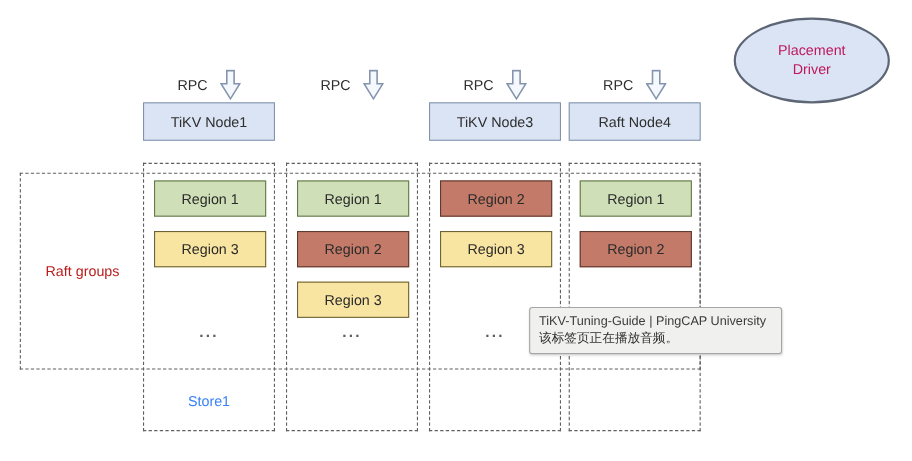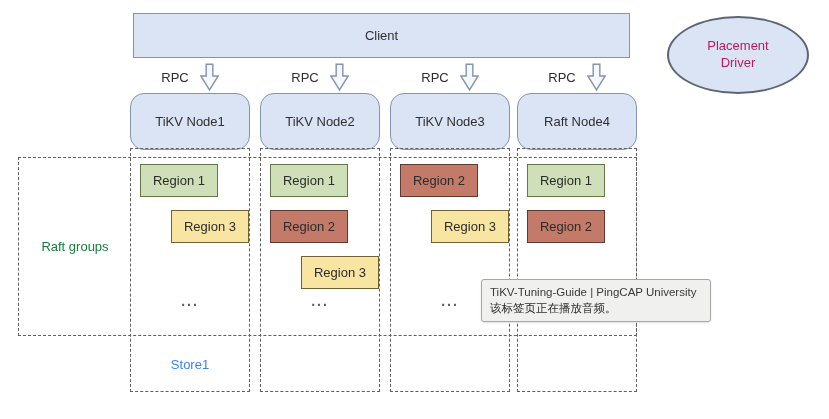--- a/index.html
+++ b/index.html
@@ -12,47 +12,47 @@
 
   .abs{position:absolute;}
 
   .bluebox{
     background:var(--box-blue-fill);
     border:1.5px solid var(--box-blue-border);
     display:flex;align-items:center;justify-content:center;
     font-size:13px;color:#2f2f2f;box-sizing:border-box;
   }
   #client-box{left:133px;top:13px;width:497px;height:45px;}
-  .node-box{top:93px;height:57px;border-radius:14px;}
+  .node-box{top:93px;height:35px;}
 
   .rpc-group{top:61px;height:32px;display:flex;align-items:center;justify-content:center;gap:11px;text-align:center;}
   .rpc-text{font-size:13px;color:#2f2f2f;}
   .rpc-arrow{display:block;}
 
   .node-column{
     top:148px;height:244px;
     border:1.3px dashed var(--dash-color);
     box-sizing:border-box;
   }
   #raft-box{
     left:18px;top:157px;width:619px;height:179px;
     border:1.3px dashed var(--dash-color);
     box-sizing:border-box;
   }
-  #raft-label{left:24px;top:239px;width:102px;text-align:center;font-size:13px;color:#15803d;}
+  #raft-label{left:24px;top:239px;width:102px;text-align:center;font-size:13px;color:#b91c1c;}
 
   .region{
-    width:78px;height:33px;left:9px;
+    width:102px;height:33px;left:9px;
     border:1.4px solid;box-sizing:border-box;
     display:flex;align-items:center;justify-content:center;
     font-size:13px;color:#2b2b2b;position:absolute;
   }
   .row0{top:15px;} .row1{top:61px;} .row2{top:107px;}
   .green {background:var(--region-green-fill); border-color:var(--region-green-border);}
-  .yellow{background:var(--region-yellow-fill);border-color:var(--region-yellow-border);margin-left:31px;}
+  .yellow{background:var(--region-yellow-fill);border-color:var(--region-yellow-border);}
   .red   {background:var(--region-red-fill);  border-color:var(--region-red-border);}
 
   .dots{
     position:absolute;left:0;top:145px;width:100%;text-align:center;
     font-size:14px;color:#5c5c5c;letter-spacing:2px;font-weight:bold;line-height:14px;
   }
   .store-label{
     position:absolute;left:0;top:208px;width:100%;text-align:center;
     font-size:13px;color:#3b82f6;
   }
@@ -75,23 +75,20 @@
     box-shadow:0 1px 2px rgba(0,0,0,0.12);
     z-index:10;
   }
   #tooltip .t2{color:#2c2c2c;}
 </style>
 </head>
 <body>
 
 <div id="canvas">
 
-  <div id="client-box" class="abs bluebox">
-    <span>Client</span>
-  </div>
 
   <div class="abs rpc-group c0 colw">
     <span class="rpc-text">RPC</span>
     <svg class="rpc-arrow" width="19" height="29" viewBox="0 0 20 30">
         <path d="M6.5 1 H13.5 V13.5 H19 L10 28 L1 13.5 H6.5 Z" fill="#f5f8fc" stroke="#8494ad" stroke-width="1.5"></path>
       </svg>
   </div>
   <div class="abs rpc-group c1 colw">
     <span class="rpc-text">RPC</span>
     <svg class="rpc-arrow" width="19" height="29" viewBox="0 0 20 30">
@@ -106,23 +103,20 @@
   </div>
   <div class="abs rpc-group c3 colw">
     <span class="rpc-text">RPC</span>
     <svg class="rpc-arrow" width="19" height="29" viewBox="0 0 20 30">
         <path d="M6.5 1 H13.5 V13.5 H19 L10 28 L1 13.5 H6.5 Z" fill="#f5f8fc" stroke="#8494ad" stroke-width="1.5"></path>
       </svg>
   </div>
 
   <div class="abs bluebox node-box c0 colw">
     <span>TiKV Node1</span>
-  </div>
-  <div class="abs bluebox node-box c1 colw">
-    <span>TiKV Node2</span>
   </div>
   <div class="abs bluebox node-box c2 colw">
     <span>TiKV Node3</span>
   </div>
   <div class="abs bluebox node-box c3 colw">
     <span>Raft Node4</span>
   </div>
 
   <div id="raft-box" class="abs"></div>
   <div id="raft-label" class="abs">Raft groups</div>

